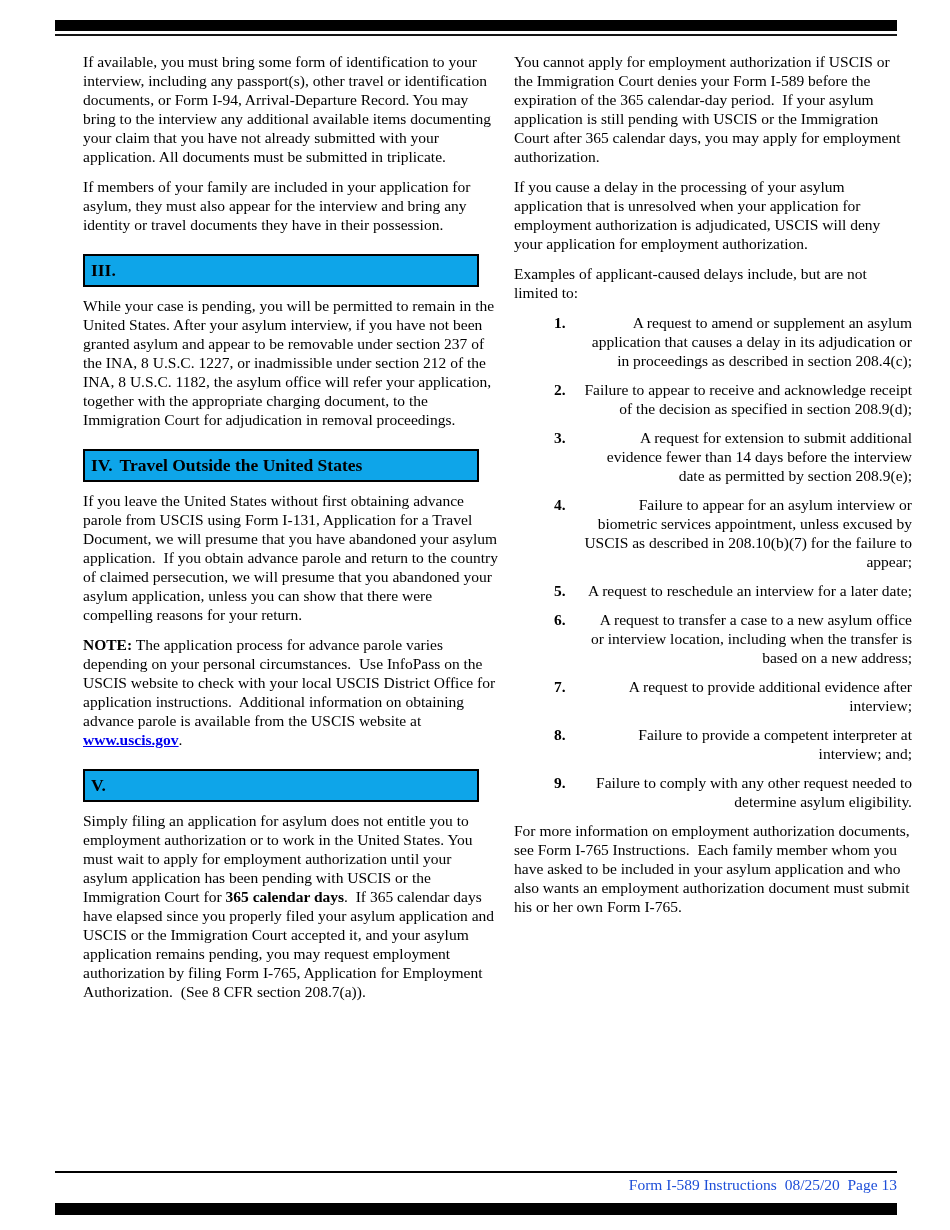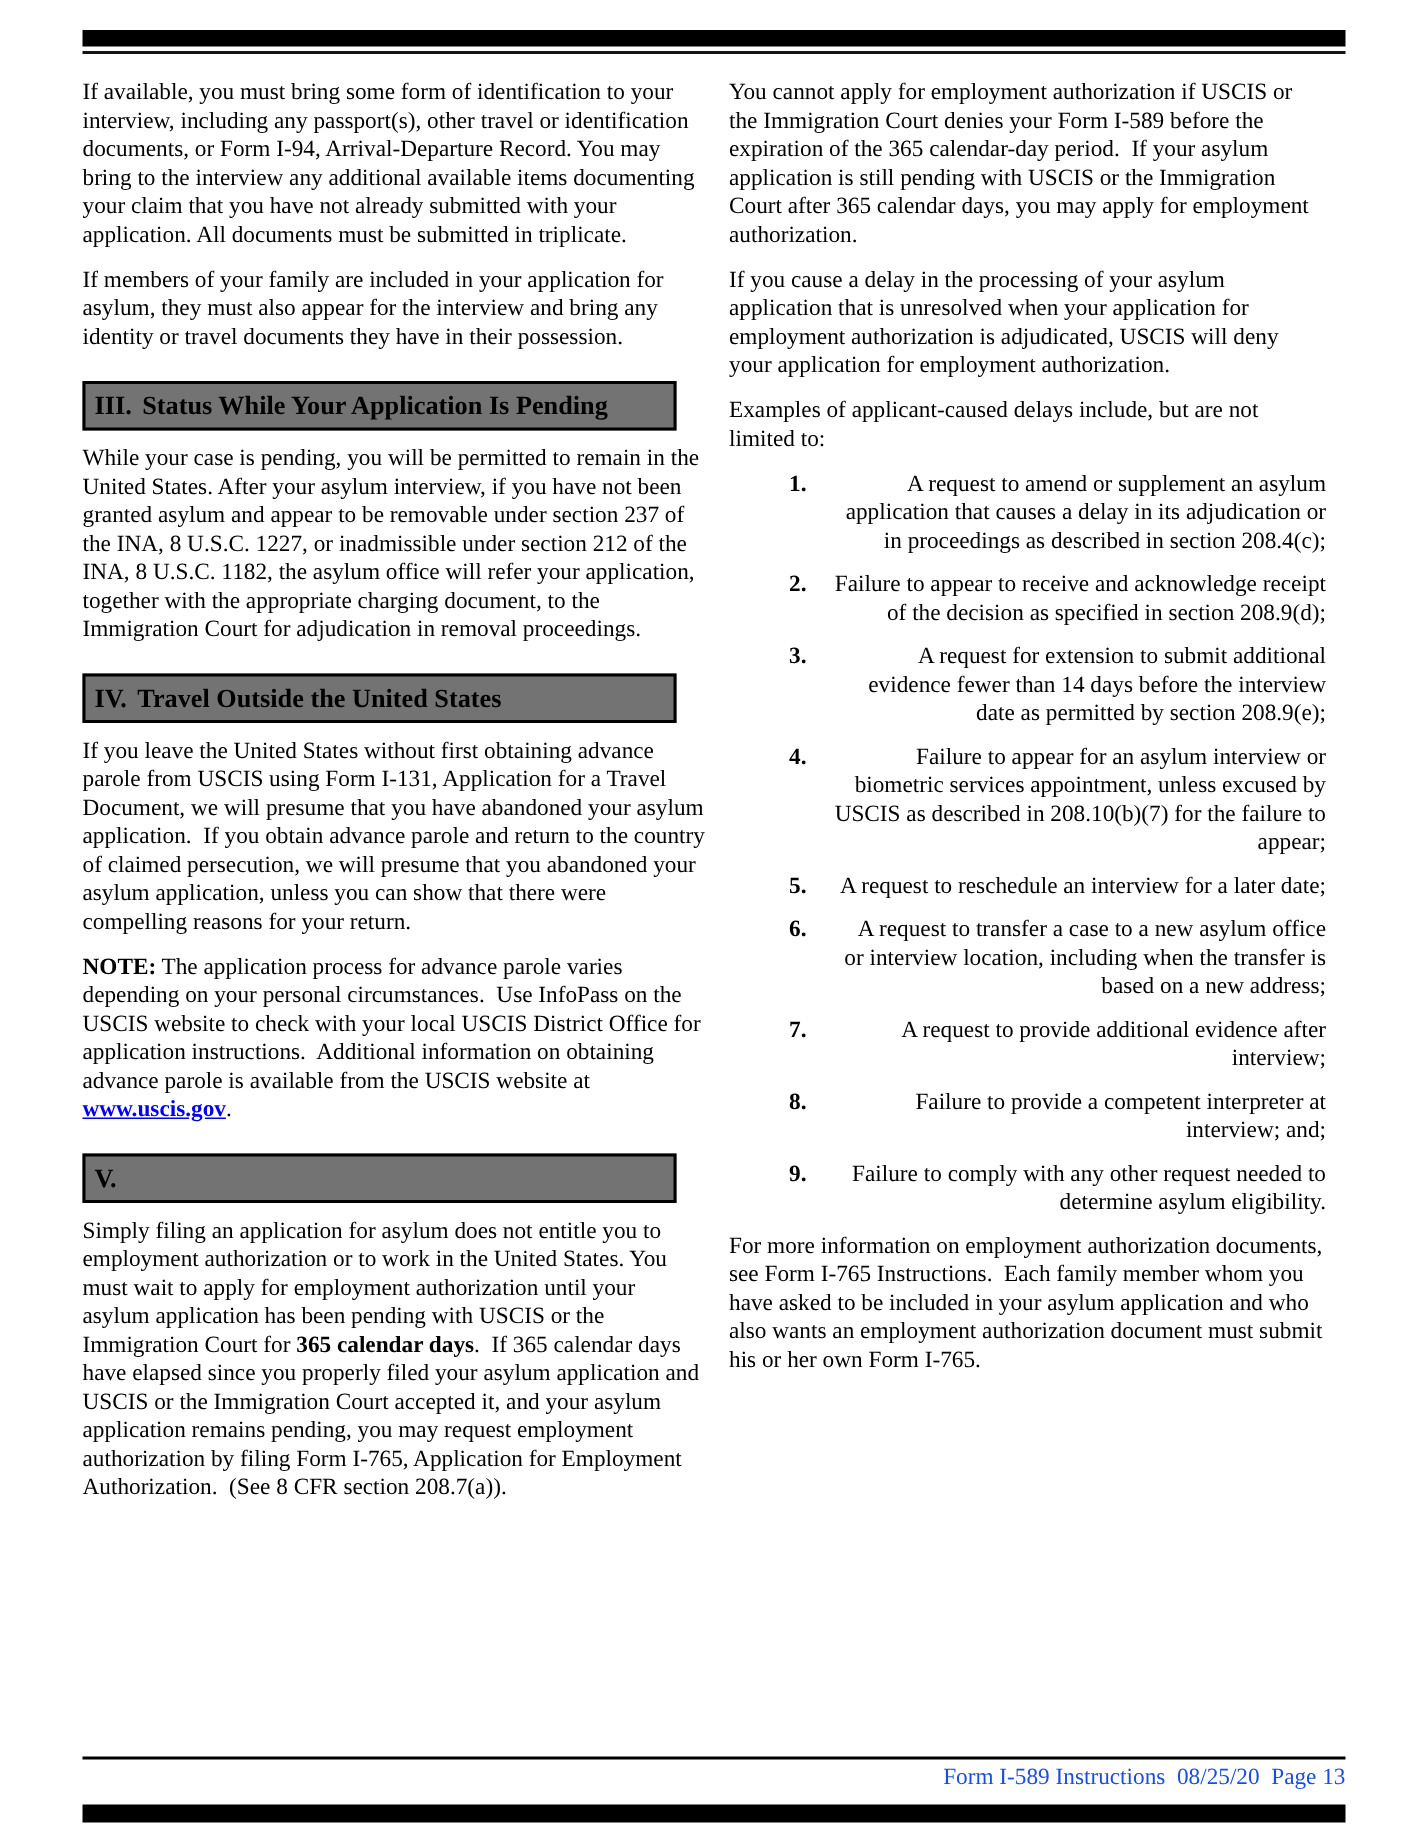--- a/index.html
+++ b/index.html
@@ -9,27 +9,27 @@
     overflow:hidden;
   }
   .top-bar    { position:absolute; left:55px; width:842px; top:20px;  height:11px; background:#000; }
   .top-rule   { position:absolute; left:55px; width:842px; top:34px;  height:2px;  background:#141414; }
   .footer-rule{ position:absolute; left:55px; width:842px; top:1171px;height:2px;  background:#000; }
   .bottom-bar { position:absolute; left:55px; width:842px; top:1203px;height:12px; background:#000; }
   .footer-text{
     position:absolute; right:53px; top:1176px;
     font-size:15.5px; white-space:pre; color:#1d4ed8;
   }
-  .col { position:absolute; top:52px; font-size:15.5px; line-height:19px; }
+  .col { position:absolute; top:52px; font-size:15.5px; line-height:19px;margin-left:28px; }
   .col-left  { left:55px;  width:415px; }
   .col-right { left:486px; width:398px; }
   .para { margin:0 0 11px 0; white-space:pre-wrap; }
   .heading {
     display:flex; gap:7px; box-sizing:content-box; width:382px;
-    background:#737373; border:2px solid #000;
+    background:#0ea5e9; border:2px solid #000;
     padding:3px 4px 4px 6px;
     font-weight:bold; font-size:17.5px; line-height:22px;
     margin:20px 0 9px 0;
   }
   .hnum { flex-shrink:0; }
   .list { margin:0; }
   .list-item { display:flex; margin:0 0 10px 0; }
   .list-item .num { margin-left:40px; width:30px; flex-shrink:0; font-weight:bold; }
   .list-item .text { flex:1; white-space:pre-wrap;text-align:right; }
   a.doclink { color:#0000EE; font-weight:bold; text-decoration:underline; cursor:pointer; }
@@ -41,21 +41,20 @@
 <div class="page">
   <div class="top-bar"></div>
   <div class="top-rule"></div>
 
   <div class="col col-left">
     <p class="para"><span>If available, you must bring some form of identification to your interview, including any passport(s), other travel or identification documents, or Form I-94, Arrival-Departure Record. You may bring to the interview any additional available items documenting your claim that you have not already submitted with your application. All documents must be submitted in triplicate.</span></p>
     <p class="para"><span>If members of your family are included in your application for asylum, they must also appear for the interview and bring any identity or travel documents they have in their possession.</span></p>
 
     <div class="heading">
       <span class="hnum">III.</span>
-      <span class="htitle">Status While Your Application Is Pending</span>
     </div>
     <p class="para"><span>While your case is pending, you will be permitted to remain in the United States. After your asylum interview, if you have not been granted asylum and appear to be removable under section 237 of the INA, 8 U.S.C. 1227, or inadmissible under section 212 of the INA, 8 U.S.C. 1182, the asylum office will refer your application, together with the appropriate charging document, to the Immigration Court for adjudication in removal proceedings.</span></p>
 
     <div class="heading">
       <span class="hnum">IV.</span>
       <span class="htitle">Travel Outside the United States</span>
     </div>
     <p class="para"><span>If you leave the United States without first obtaining advance parole from USCIS using Form I-131, Application for a Travel Document, we will presume that you have abandoned your asylum application.  If you obtain advance parole and return to the country of claimed persecution, we will presume that you abandoned your asylum application, unless you can show that there were compelling reasons for your return.</span></p>
     <p class="para"><b>NOTE:</b><span> The application process for advance parole varies depending on your personal circumstances.  Use InfoPass on the USCIS website to check with your local USCIS District Office for application instructions.  Additional information on obtaining advance parole is available from the USCIS website at </span><a class="doclink" href="#">www.uscis.gov</a><span>.</span></p>
 

